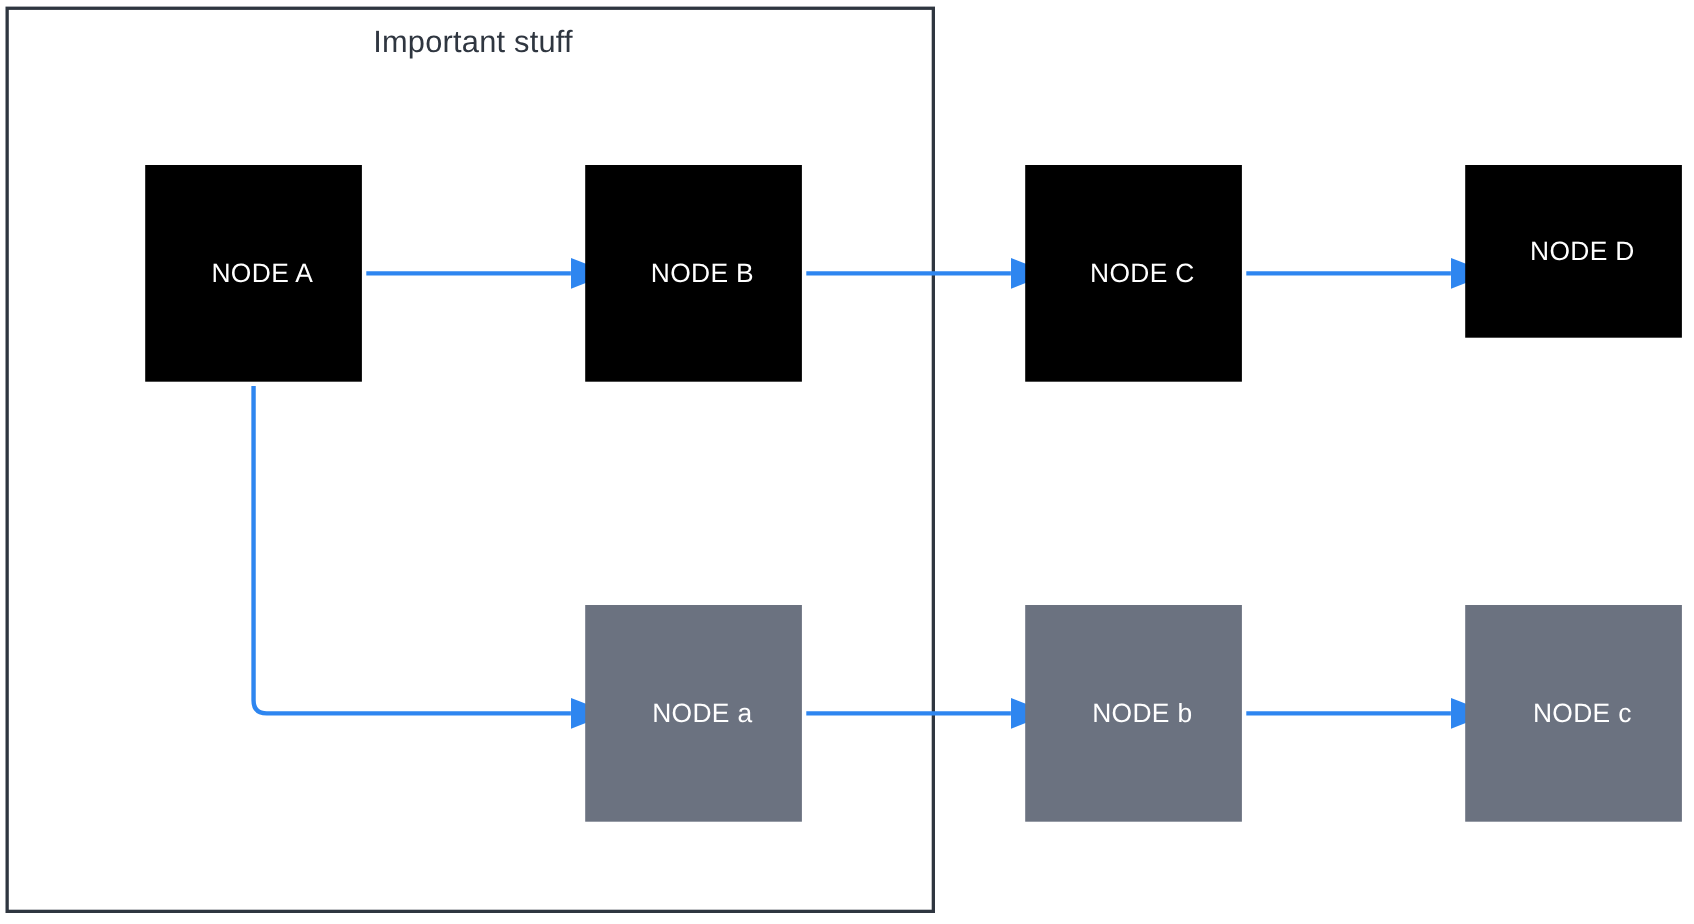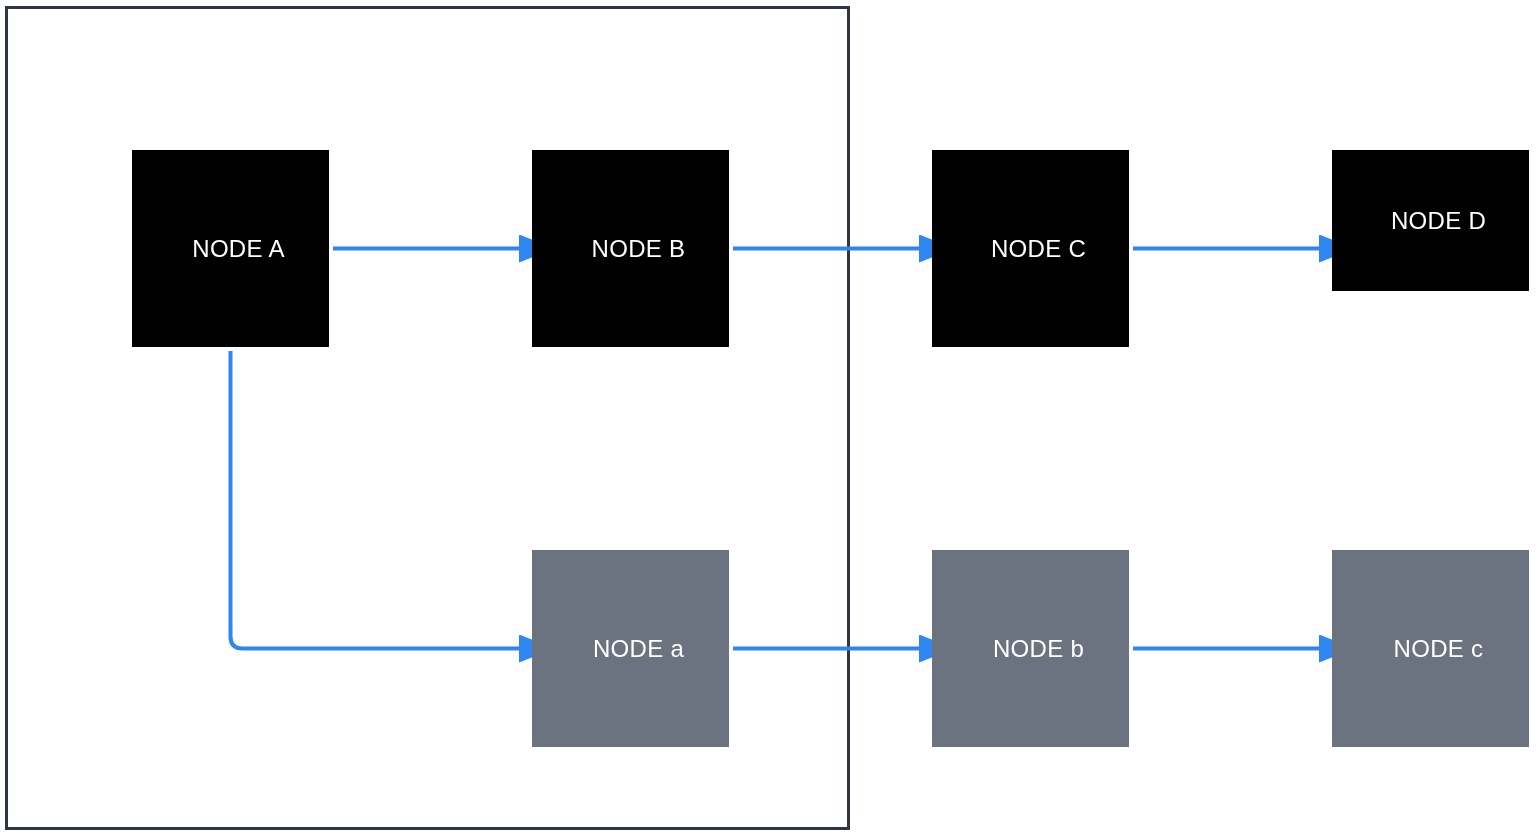--- a/index.html
+++ b/index.html
@@ -46,20 +46,21 @@
     letter-spacing: 0.3px;
     padding-left: 16px;
   }
 </style>
 </head>
 <body>
 
 <div id="canvas" style="width: 1540px; height: 840px; background: rgb(255, 255, 255);">
 
   <div class="cluster-box" id="cluster-box" style="left: 5px; top: 6px; width: 845px; height: 824px; border: 3px solid rgb(47, 54, 64); background: rgb(255, 255, 255);"></div>
+  <div class="cluster-title" id="cluster-title" style="left: 130px; top: 22px; width: 600px; font-size: 28px; color: rgb(47, 54, 64);">Important stuff</div>
 
   <svg id="svg-layer" xmlns="http://www.w3.org/2000/svg">
     <defs>
       <marker id="arrowhead" markerWidth="9" markerHeight="7" refX="0" refY="3.5" orient="auto" markerUnits="strokeWidth">
         <polygon points="0 0, 9 3.5, 0 7" fill="#2e86f0"></polygon>
       </marker>
     </defs>
 
     <g id="edges-group">
         <path d="M 333 248.5 L 519 248.5" fill="none" stroke="#2e86f0" stroke-width="4" stroke-linecap="butt" marker-end="url(#arrowhead)"></path>
@@ -74,21 +75,21 @@
   <div id="nodes-layer">
       <div class="node" style="left: 132px; top: 150px; width: 197px; height: 197px; background: rgb(0, 0, 0); font-size: 24px; color: rgb(255, 255, 255);">
         <span>NODE A</span>
       </div>
       <div class="node" style="left: 532px; top: 150px; width: 197px; height: 197px; background: rgb(0, 0, 0); font-size: 24px; color: rgb(255, 255, 255);">
         <span>NODE B</span>
       </div>
       <div class="node" style="left: 932px; top: 150px; width: 197px; height: 197px; background: rgb(0, 0, 0); font-size: 24px; color: rgb(255, 255, 255);">
         <span>NODE C</span>
       </div>
-      <div class="node" style="left: 1332px; top: 150px; width: 197px; height: 141px; background: rgb(0, 0, 0); font-size: 24px; color: rgb(255, 255, 255);">
+      <div class="node" style="left: 1332px; top: 150px; width: 197px; height: 157px; background: rgb(0, 0, 0); font-size: 24px; color: rgb(255, 255, 255);">
         <span>NODE D</span>
       </div>
       <div class="node" style="left: 532px; top: 550px; width: 197px; height: 197px; background: rgb(107, 114, 128); font-size: 24px; color: rgb(255, 255, 255);">
         <span>NODE a</span>
       </div>
       <div class="node" style="left: 932px; top: 550px; width: 197px; height: 197px; background: rgb(107, 114, 128); font-size: 24px; color: rgb(255, 255, 255);">
         <span>NODE b</span>
       </div>
       <div class="node" style="left: 1332px; top: 550px; width: 197px; height: 197px; background: rgb(107, 114, 128); font-size: 24px; color: rgb(255, 255, 255);">
         <span>NODE c</span>

